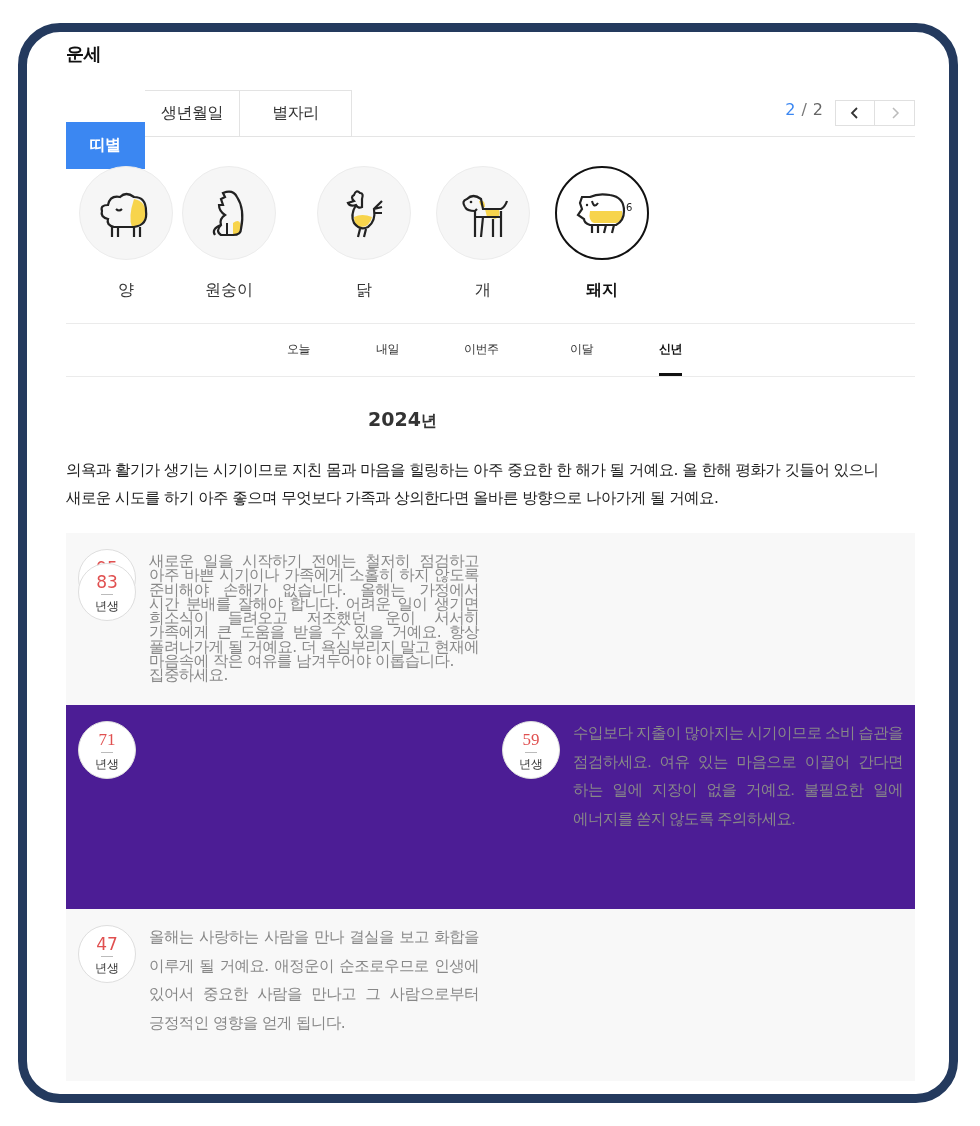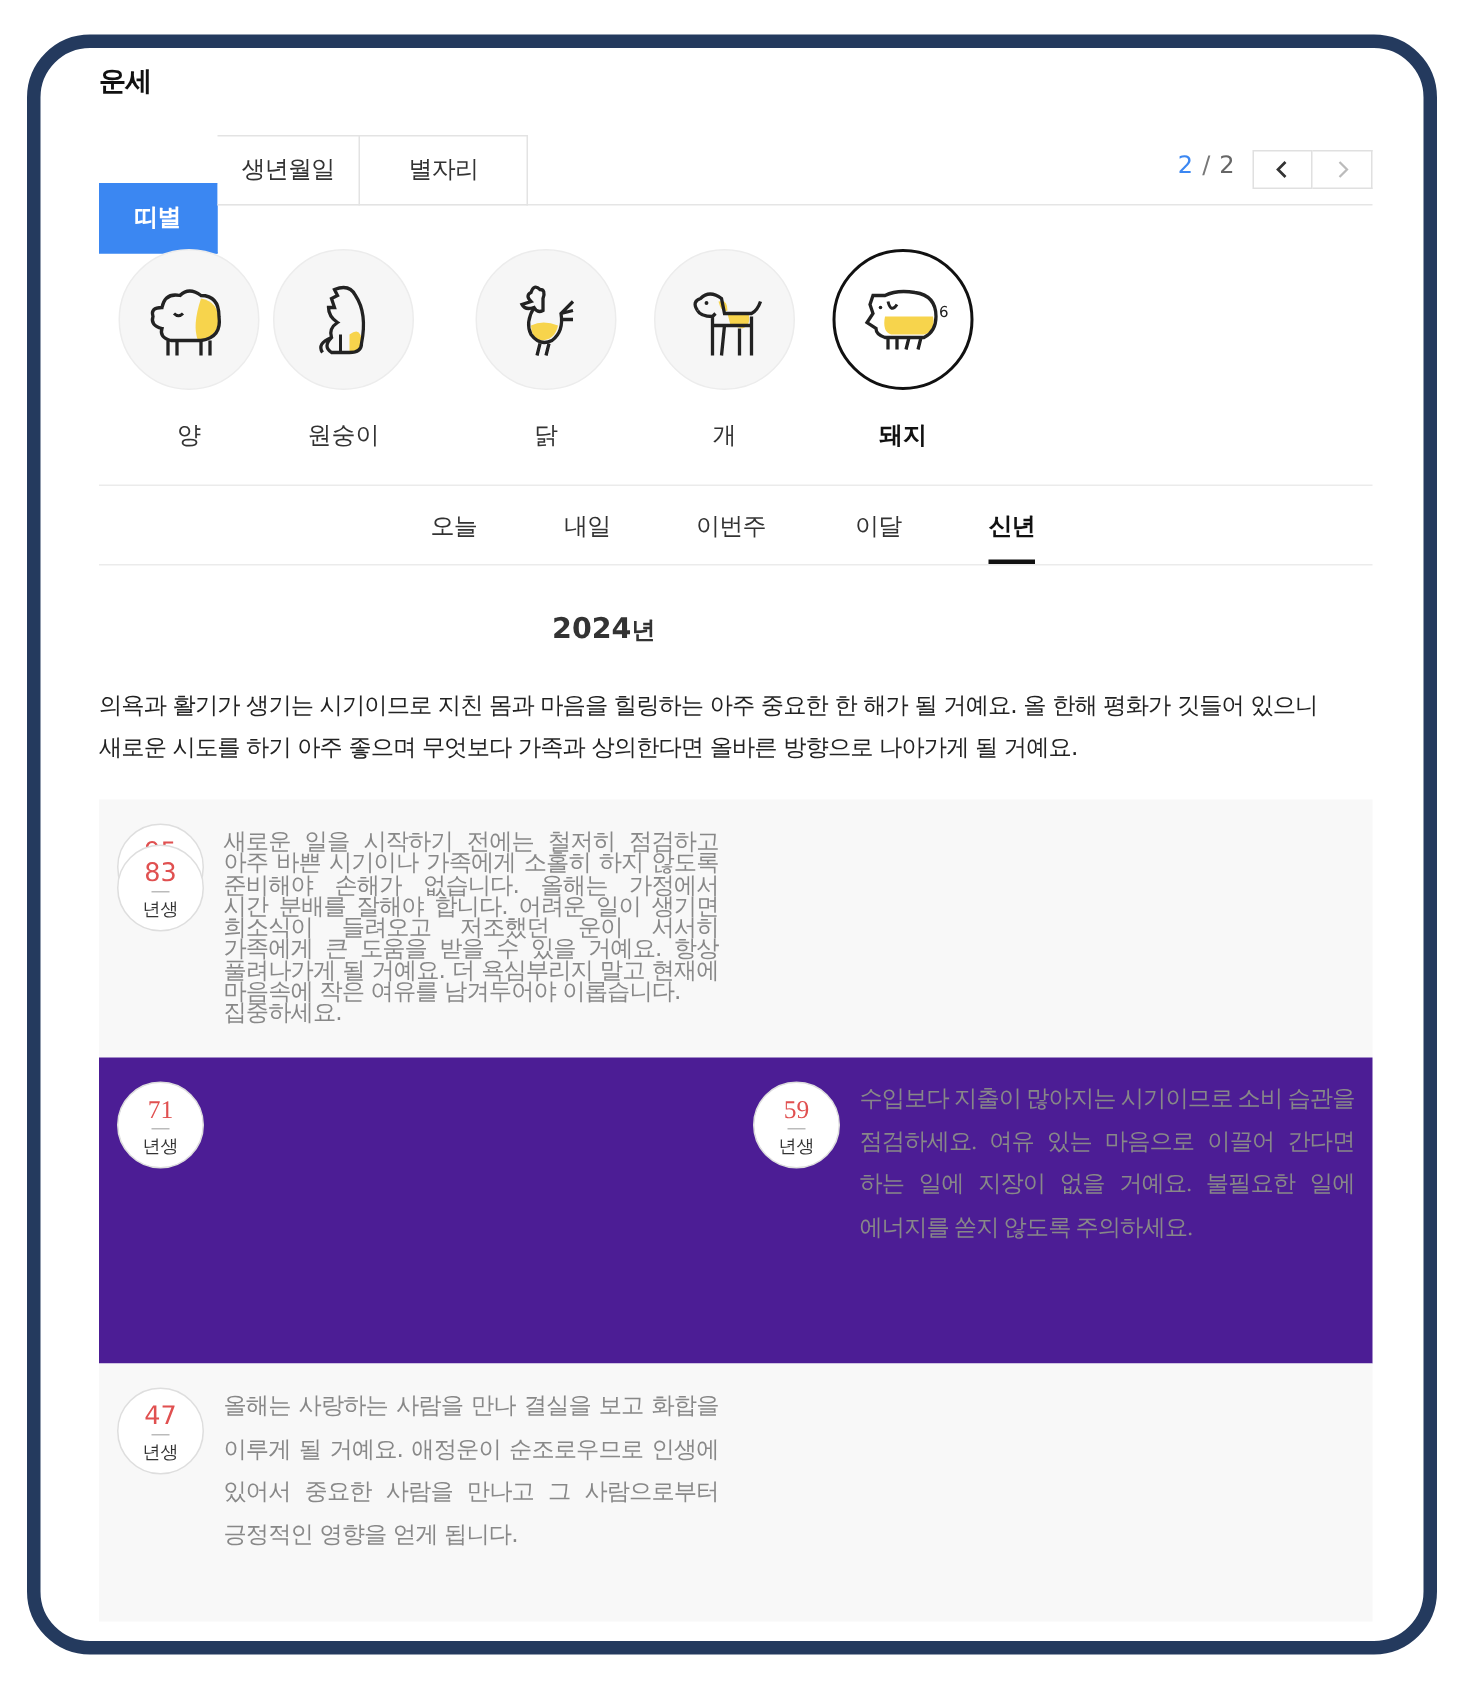--- a/index.html
+++ b/index.html
@@ -33,21 +33,21 @@
   .zodiac-row { position: absolute; left: 66px; top: 166px; width: 849px; height: 158px; border-bottom: 1px solid #ebebeb; }
   .zodiac { position: absolute; top: 0; width: 94px; text-align: center; cursor: pointer; }
   .zodiac .circle { width: 94px; height: 94px; border-radius: 50%; background: #f6f6f6; border: 1px solid #ececec; display: flex; align-items: center; justify-content: center; }
   .zodiac.active .circle { background: #fff; border: 2px solid #111; }
   .zodiac .circle svg { width: 64px; height: 52px; }
   .zodiac .label { margin-top: 20px; font-size: 16px; color: #333; }
   .zodiac.active .label { font-weight: bold; color: #111; }
 
   
   .period-tabs { position: absolute; left: 66px; top: 325px; width: 849px; height: 52px; border-bottom: 1px solid #ebebeb; }
-  .period-tab { position: absolute; top: 16px; font-size: 16px; color: #333; cursor: pointer; letter-spacing: -0.5px; }
+  .period-tab { position: absolute; top: 16px; font-size: 12px; color: #333; cursor: pointer; letter-spacing: -0.5px; }
   .period-tab.active { font-weight: bold; color: #111; }
   .period-tab.active::after { content: ""; position: absolute; left: 0; right: 0; top: 32px; height: 3px; background: #111; }
 
   .year { position: absolute; left: 0; width: 805px; top: 408px; text-align: center; font-size: 19px; font-weight: bold; color: #333; }
   .year .suffix { font-size: 16px; }
 
   .summary { position: absolute; left: 66px; top: 456px; width: 852px; font-size: 15.5px; line-height: 28px; color: #222; letter-spacing: -0.6px; word-break: keep-all; }
 
   
   .grid { position: absolute; left: 66px; top: 533px; width: 849px; }

